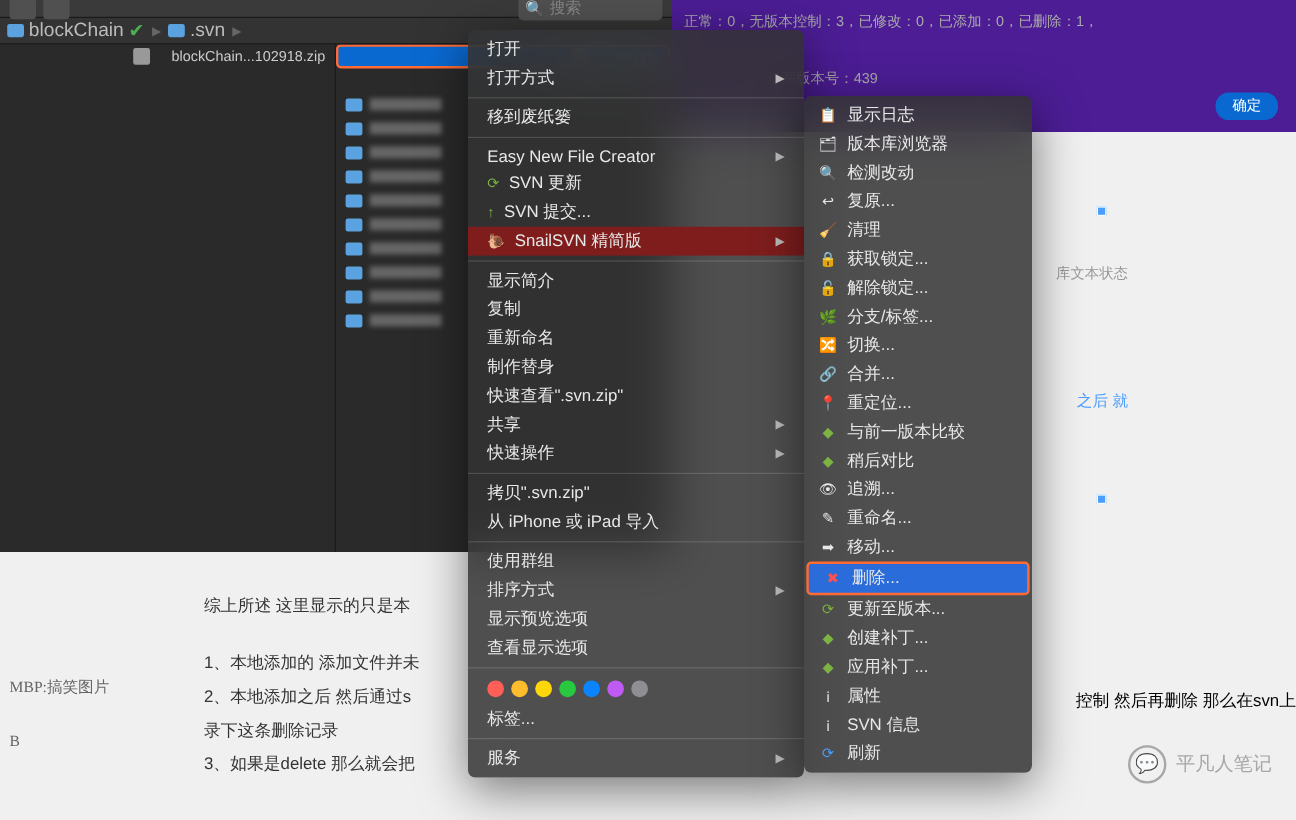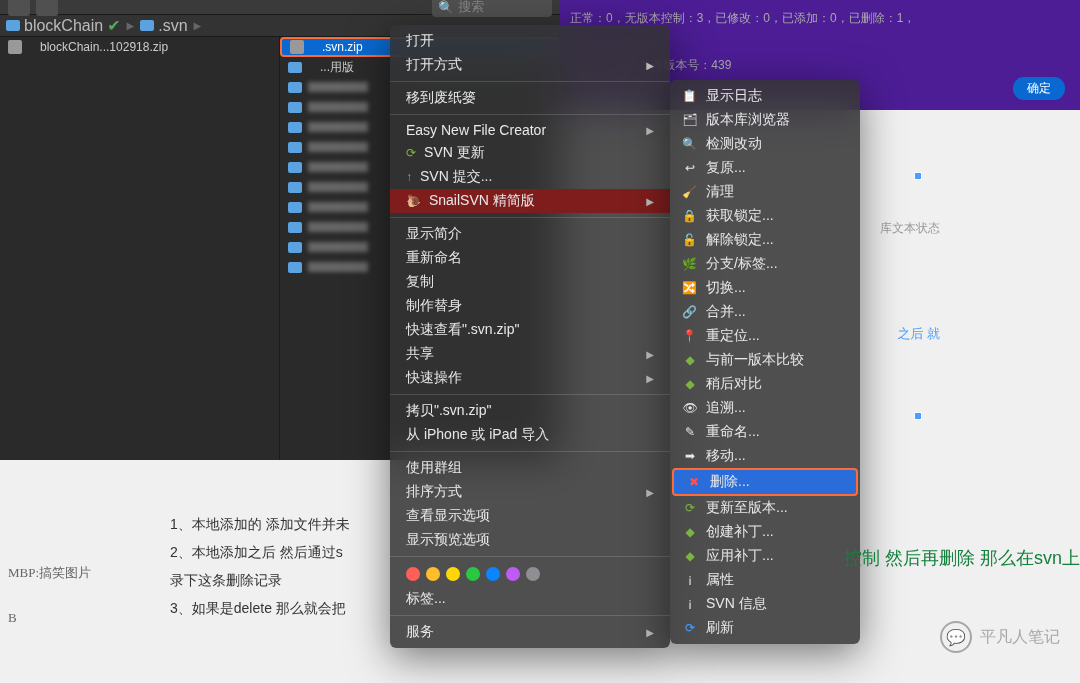--- a/index.html
+++ b/index.html
@@ -11,21 +11,21 @@
     .search-box { margin-left: auto; width: 120px; height: 20px; background: #505050; border-radius: 4px; display: flex; align-items: center; padding: 0 6px; color: #888; gap: 4px; }
     
     .pathbar { height: 22px; background: #333; display: flex; align-items: center; border-bottom: 1px solid #1a1a1a; }
     .path-seg { display: flex; align-items: center; gap: 4px; padding: 0 6px; color: #bbb; font-size: 16px; }
     .folder-icon { width: 14px; height: 11px; background: #5ba3e0; border-radius: 2px; display: inline-block; }
     .path-arrow { color: #666; font-size: 10px; }
     .checkmark { margin-left: auto; color: #4caf50; }
     
     .columns { display: flex; height: calc(100% - 37px); }
     .col { width: 50%; border-right: 1px solid #1a1a1a; overflow: hidden; }
-    .file-item { display: flex; align-items: center; gap: 18px; padding: 2px 8px; color: #ccc; font-size: 12px; height: 20px; }
+    .file-item { display: flex; align-items: center; gap: 18px; padding: 2px 8px; color: #ccc; font-size: 12px; height: 20px; justify-content: flex-end; }
     .file-item.sel { background: #0a69d1; color: white; border: 2px solid #ff6b35; border-radius: 4px; }
     .zip-icon { width: 14px; height: 14px; background: #999; border-radius: 2px; display: inline-block; }
     .blur-item { display: flex; align-items: center; gap: 6px; padding: 2px 8px; height: 20px; }
     .blur-text { width: 60px; height: 10px; background: #666; filter: blur(2px); }
     
     .svn-panel { position: absolute; right: 0; top: 0; width: 520px; height: 110px; background: #4c1d95; color: #aaa; font-size: 12px; padding: 10px; }
     .confirm-btn { position: absolute; right: 15px; bottom: 10px; background: #0a69d1; color: white; padding: 3px 14px; border-radius: 11px; font-size: 12px; }
     
     .context-menu { position: absolute; left: 390px; top: 25px; width: 280px; background: rgba(50,50,50,0.85); backdrop-filter: blur(20px); border-radius: 6px; padding: 4px 0; box-shadow: 0 10px 40px rgba(0,0,0,0.5); }
     .menu-item { padding: 3px 16px; color: #e8e8e8; font-size: 14px; display: flex; align-items: center; justify-content: space-between; cursor: default; }
@@ -44,21 +44,21 @@
     
     .article { position: absolute; left: 0; top: 480px; width: 1080px; padding: 10px 170px; font-size: 14px; color: #333; line-height: 2; }
     .article-sidebar { position: absolute; left: 0; top: 560px; font-size: 13px; color: #666; }
     .article-sidebar div { padding: 4px 8px; font-family: Liberation Serif, serif; }
     
     .watermark { position: absolute; right: 20px; bottom: 30px; display: flex; align-items: center; gap: 8px; color: #888; font-size: 16px; opacity: 0.7; }
     .wm-circle { width: 32px; height: 32px; border: 2px solid #888; border-radius: 50%; display: flex; align-items: center; justify-content: center; }
     
     .side-label { position: absolute; right: 140px; top: 220px; writing-mode: vertical-lr; color: #999; font-size: 12px; }
     .side-text1 { position: absolute; right: 140px; top: 325px; color: #4a9eff; font-size: 13px; }
-    .side-text2 { position: absolute; right: 0; top: 546px; color: #15803d; font-size: 18px; }
+    .side-text2 { position: absolute; right: 0; top: 575px; color: #000000; font-size: 14px; }
     .resize-handle { position: absolute; width: 8px; height: 8px; background: #4a9eff; border: 1px solid white; }
   </style>
 </head>
 <body>
 
 <div class="finder-window">
   <div class="toolbar">
     <div class="tb-btn"></div>
     <div class="tb-btn"></div>
     <div style="width:40px"></div>
@@ -176,26 +176,26 @@
     </div>
   <div class="menu-item highlighted">
       <span><span class="icon-left">🐌</span><span>SnailSVN 精简版</span></span>
       <span class="sub-arrow">▶</span>
     </div>
   <div class="menu-sep"></div>
   <div class="menu-item">
       <span>显示简介</span>
     </div>
   <div class="menu-item">
+      <span>复制</span>
+    </div>
+  <div class="menu-item">
       <span>重新命名</span>
     </div>
   <div class="menu-item">
-      <span>复制</span>
-    </div>
-  <div class="menu-item">
       <span>制作替身</span>
     </div>
   <div class="menu-item">
       <span>快速查看".svn.zip"</span>
     </div>
   <div class="menu-item">
       <span>共享</span>
       <span class="sub-arrow">▶</span>
     </div>
   <div class="menu-item">
@@ -211,24 +211,24 @@
     </div>
   <div class="menu-sep"></div>
   <div class="menu-item">
       <span>使用群组</span>
     </div>
   <div class="menu-item">
       <span>排序方式</span>
       <span class="sub-arrow">▶</span>
     </div>
   <div class="menu-item">
+      <span>显示预览选项</span>
+    </div>
+  <div class="menu-item">
       <span>查看显示选项</span>
-    </div>
-  <div class="menu-item">
-      <span>显示预览选项</span>
     </div>
   <div class="menu-sep"></div>
   <div class="tags-row">
     <div class="tag-dot" style="background:#ff5f57"></div>
     <div class="tag-dot" style="background:#ffbd2e"></div>
     <div class="tag-dot" style="background:#ffd60a"></div>
     <div class="tag-dot" style="background:#28c840"></div>
     <div class="tag-dot" style="background:#0a84ff"></div>
     <div class="tag-dot" style="background:#bf5af2"></div>
     <div class="tag-dot" style="background:#8e8e93"></div>
@@ -332,20 +332,21 @@
       <span class="sub-icon">ℹ</span>
       <span>SVN 信息</span>
     </div>
   <div class="sub-item">
       <span class="sub-icon" style="color:#4a9eff">⟳</span>
       <span>刷新</span>
     </div>
 </div>
 
 <div class="article">
+  <div>综上所述 这里显示的只是本</div>
   <div style="height:20px"></div>
   <div>1、本地添加的 添加文件并未</div>
   <div><span>2、本地添加之后 然后通过s</span></div>
   <div>录下这条删除记录</div>
   <div>3、如果是delete 那么就会把</div>
 </div>
 <div class="side-text2">控制 然后再删除 那么在svn上</div>
 
 <div class="article-sidebar">
   <div>MBP:搞笑图片</div>

